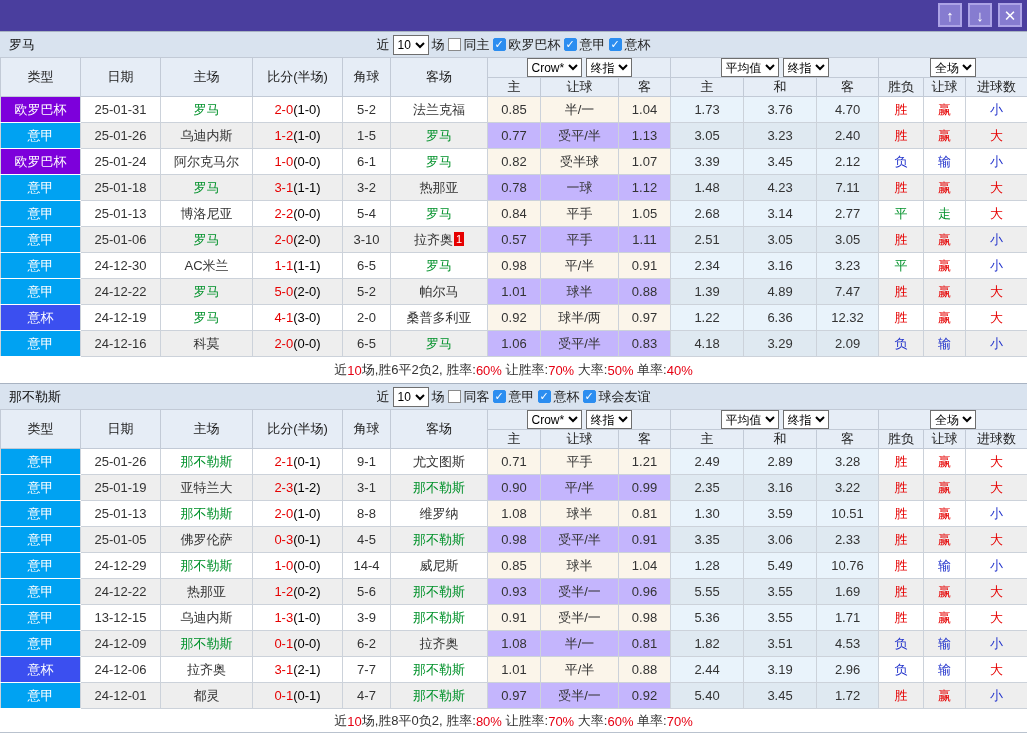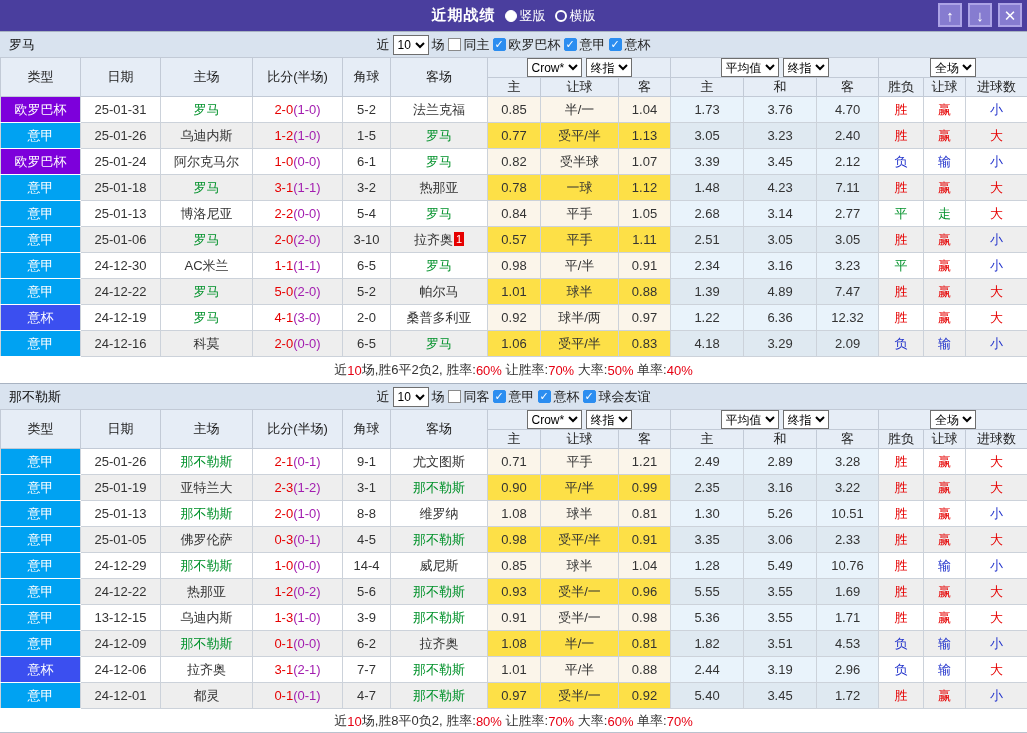--- a/index.html
+++ b/index.html
@@ -49,53 +49,42 @@
   thead tr.h1 th { height: 20px; }
   thead tr.h2 th { height: 19px; }
   thead select { height: 19px; font-size: 12px; border: 1px solid #6e6e6e; background: #fff; margin: 0 2px; }
   tbody td {
     border: 1px solid #ccd2da; text-align: center; color: #333; padding: 0;
     white-space: nowrap; overflow: hidden;
   }
   tbody tr { height: 26px; }
   tbody tr.even td { background: #eeeeee; }
   tbody td.odds { background: #fbf5ea; }
-  tbody tr.even td.odds { background: #fde047; }
+  tbody tr.even td.odds { background: #c4b5fd; }
   tbody td.avg { background: #e9f3fb; }
   tbody tr.even td.avg { background: #dfe9f1; }
   tbody td.type { color: #fff; border-bottom: 1px solid #fff; border-top: 1px solid #fff; }
   .score-main { color: #e60000; }
-  .half { color: #a21caf; }
+  .half { color: #000000; }
   .rank-badge {
     background: #e60000; color: #fff; font-size: 11px; padding: 0 2px; margin-left: 1px;
     display: inline-block; line-height: 14px; vertical-align: 1px;
   }
   
   .summary {
     height: 26px; display: flex; align-items: center; justify-content: center;
     font-size: 13px; color: #333; white-space: pre; background: #fff;
   }
   .summary.last { height: 24px; }
   .summary .red { color: #e60012; }
 </style>
 </head>
 <body>
 
 <div class="titlebar">
-  <div class="title-group">
-    <span class="win-title">近期战绩</span>
-    <span class="radio-item">
-      <span class="radio-dot sel"></span>
-      <span>竖版</span>
-    </span>
-    <span class="radio-item">
-      <span class="radio-dot unsel"></span>
-      <span>横版</span>
-    </span>
-  </div>
   <div class="tb-buttons">
     <div class="tb-btn">
         <span>↑</span>
       </div>
     <div class="tb-btn">
         <span>↓</span>
       </div>
     <div class="tb-btn">
         <span>✕</span>
       </div>
@@ -446,21 +435,21 @@
         <td class="type" style="background: rgb(0, 162, 242);">意甲</td>
         <td>25-01-13</td>
         <td><span style="color: rgb(0, 145, 42);">那不勒斯</span></td>
         <td><span class="score-main">2-0</span><span class="half">(1-0)</span></td>
         <td>8-8</td>
         <td><span>维罗纳</span></td>
         <td class="odds">1.08</td>
         <td class="odds">球半</td>
         <td class="odds">0.81</td>
         <td class="avg">1.30</td>
-        <td class="avg">5.26</td>
+        <td class="avg">3.59</td>
         <td class="avg">10.51</td>
         <td class="res" style="color: rgb(230, 0, 0);">胜</td>
         <td class="res" style="color: rgb(230, 0, 0);">赢</td>
         <td class="res" style="color: rgb(34, 51, 204);">小</td>
       </tr>
       <tr class="even">
         <td class="type" style="background: rgb(0, 162, 242);">意甲</td>
         <td>25-01-05</td>
         <td><span>佛罗伦萨</span></td>
         <td><span class="score-main">0-3</span><span class="half">(0-1)</span></td>

